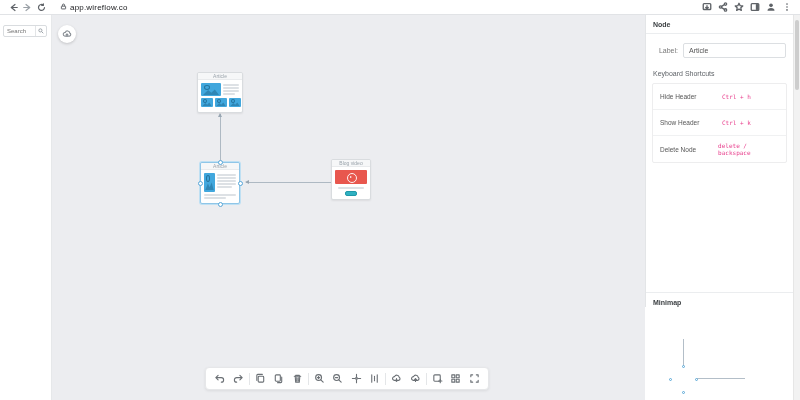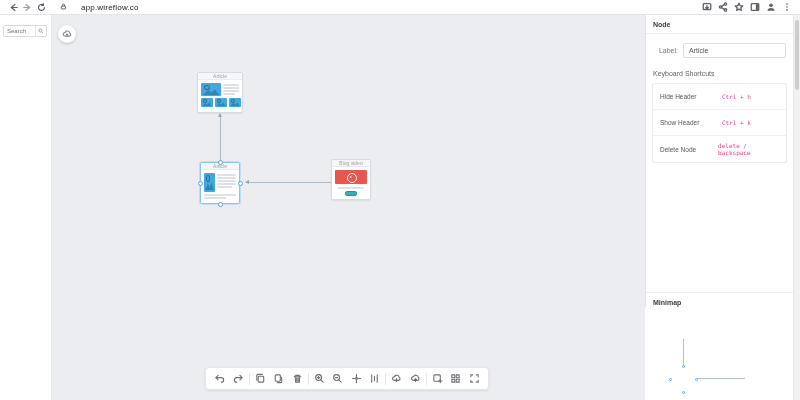--- a/index.html
+++ b/index.html
@@ -5,21 +5,21 @@
   *{box-sizing:border-box;margin:0;padding:0}
   html,body{width:800px;height:400px;overflow:hidden}
   body{font-family:"Liberation Sans",sans-serif;background:#fff}
   .stage{position:relative;width:800px;height:400px;background:#fff}
 
   
   .browser{position:absolute;left:0;top:0;width:800px;height:15px;background:#fff;
     border-bottom:1px solid #e1e3e6;display:flex;align-items:center;padding:0 6px;z-index:50}
   .bbtn{background:none;border:0;width:14px;height:13px;display:flex;align-items:center;justify-content:center;cursor:pointer;padding:0}
   .bbtn svg{width:9px;height:9px;stroke:#5f6368;fill:none;stroke-width:1.6;stroke-linecap:round;stroke-linejoin:round}
-  .urlbox{display:flex;gap:14px;margin-left:12px}
+  .urlbox{display:flex;gap:3px;margin-left:12px}
   .urlbox svg{width:7px;height:7px;stroke:#5f6368;fill:none;stroke-width:1.4}
   .url{font-size:8px;color:#202124;letter-spacing:.2px}
   .bright{margin-left:auto;display:flex;align-items:center;gap:2px}
   .bright .bbtn svg{width:10px;height:10px}
   .avatar-g{fill:#5f6368;stroke:none}
 
   
   .sidebar{position:absolute;left:0;top:15px;width:52px;height:385px;background:#fff;border-right:1px solid #e6e8ea;z-index:10}
   .search{position:absolute;left:3px;top:10px;width:44px;height:12px;border:1px solid #d9dcdf;border-radius:2px;
     display:flex;align-items:center;background:#fff}

